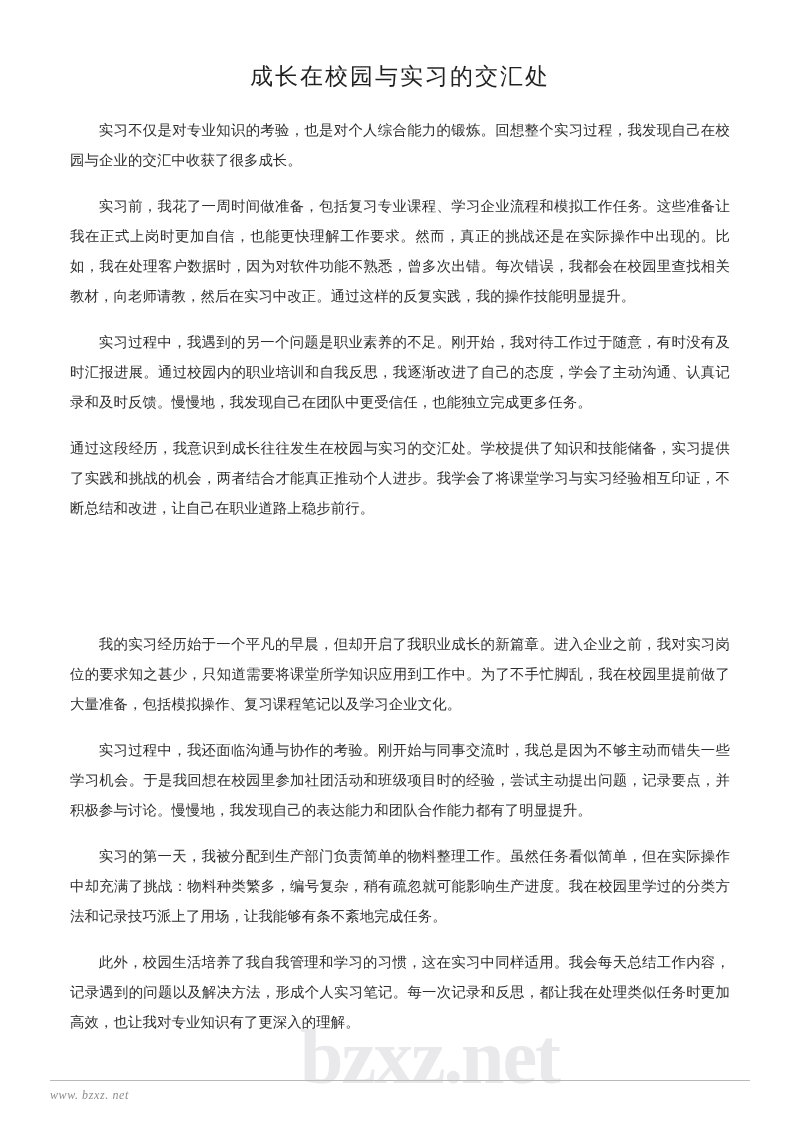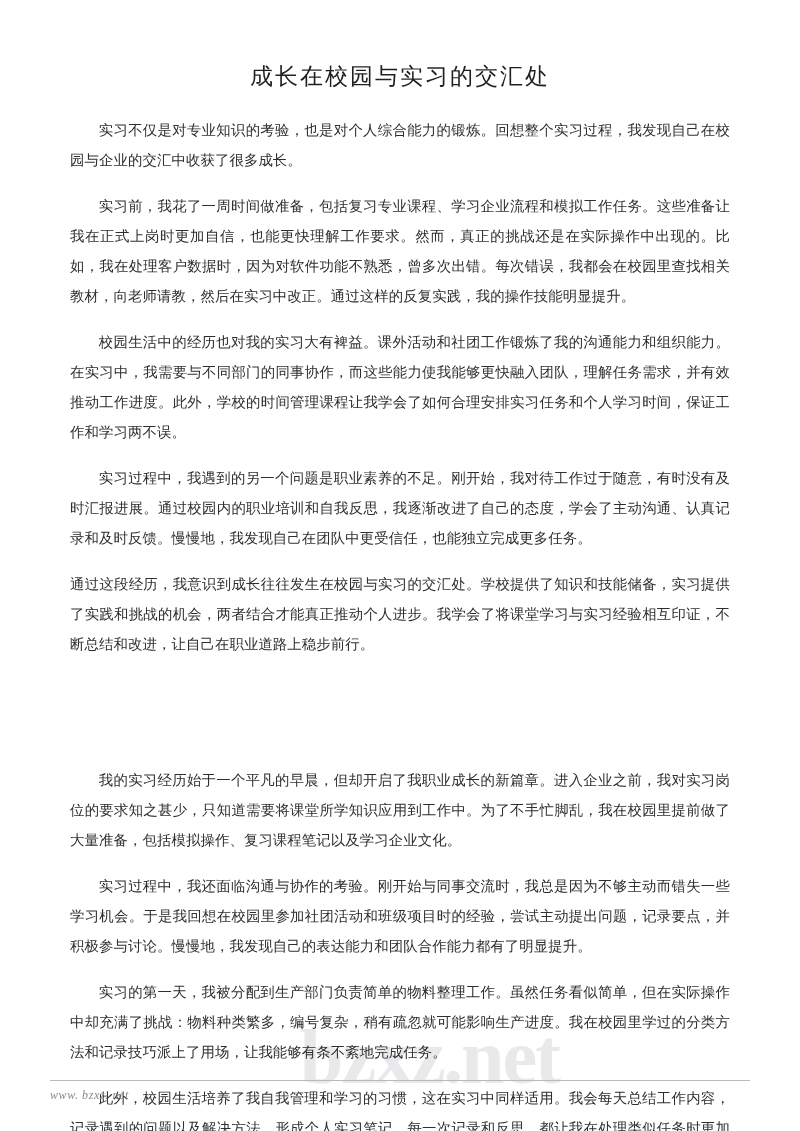--- a/index.html
+++ b/index.html
@@ -107,21 +107,20 @@
 <div class="page">
 
   <div class="watermark">bzxz.net</div>
 
   <div class="content">
 
     <h1 class="doc-title">成长在校园与实习的交汇处</h1>
 
     <p class="para">实习不仅是对专业知识的考验，也是对个人综合能力的锻炼。回想整个实习过程，我发现自己在校园与企业的交汇中收获了很多成长。</p>
     <p class="para">实习前，我花了一周时间做准备，包括复习专业课程、学习企业流程和模拟工作任务。这些准备让我在正式上岗时更加自信，也能更快理解工作要求。然而，真正的挑战还是在实际操作中出现的。比如，我在处理客户数据时，因为对软件功能不熟悉，曾多次出错。每次错误，我都会在校园里查找相关教材，向老师请教，然后在实习中改正。通过这样的反复实践，我的操作技能明显提升。</p>
-    <p class="para">校园生活中的经历也对我的实习大有裨益。课外活动和社团工作锻炼了我的沟通能力和组织能力。在实习中，我需要与不同部门的同事协作，而这些能力使我能够更快融入团队，理解任务需求，并有效推动工作进度。此外，学校的时间管理课程让我学会了如何合理安排实习任务和个人学习时间，保证工作和学习两不误。</p>
     <p class="para">实习过程中，我遇到的另一个问题是职业素养的不足。刚开始，我对待工作过于随意，有时没有及时汇报进展。通过校园内的职业培训和自我反思，我逐渐改进了自己的态度，学会了主动沟通、认真记录和及时反馈。慢慢地，我发现自己在团队中更受信任，也能独立完成更多任务。</p>
     <p class="para no-indent">通过这段经历，我意识到成长往往发生在校园与实习的交汇处。学校提供了知识和技能储备，实习提供了实践和挑战的机会，两者结合才能真正推动个人进步。我学会了将课堂学习与实习经验相互印证，不断总结和改进，让自己在职业道路上稳步前行。</p>
 
     <div class="section-gap"></div>
 
 
     <p class="para">我的实习经历始于一个平凡的早晨，但却开启了我职业成长的新篇章。进入企业之前，我对实习岗位的要求知之甚少，只知道需要将课堂所学知识应用到工作中。为了不手忙脚乱，我在校园里提前做了大量准备，包括模拟操作、复习课程笔记以及学习企业文化。</p>
     <p class="para">实习过程中，我还面临沟通与协作的考验。刚开始与同事交流时，我总是因为不够主动而错失一些学习机会。于是我回想在校园里参加社团活动和班级项目时的经验，尝试主动提出问题，记录要点，并积极参与讨论。慢慢地，我发现自己的表达能力和团队合作能力都有了明显提升。</p>
     <p class="para">实习的第一天，我被分配到生产部门负责简单的物料整理工作。虽然任务看似简单，但在实际操作中却充满了挑战：物料种类繁多，编号复杂，稍有疏忽就可能影响生产进度。我在校园里学过的分类方法和记录技巧派上了用场，让我能够有条不紊地完成任务。</p>
     <p class="para">此外，校园生活培养了我自我管理和学习的习惯，这在实习中同样适用。我会每天总结工作内容，记录遇到的问题以及解决方法，形成个人实习笔记。每一次记录和反思，都让我在处理类似任务时更加高效，也让我对专业知识有了更深入的理解。</p>

